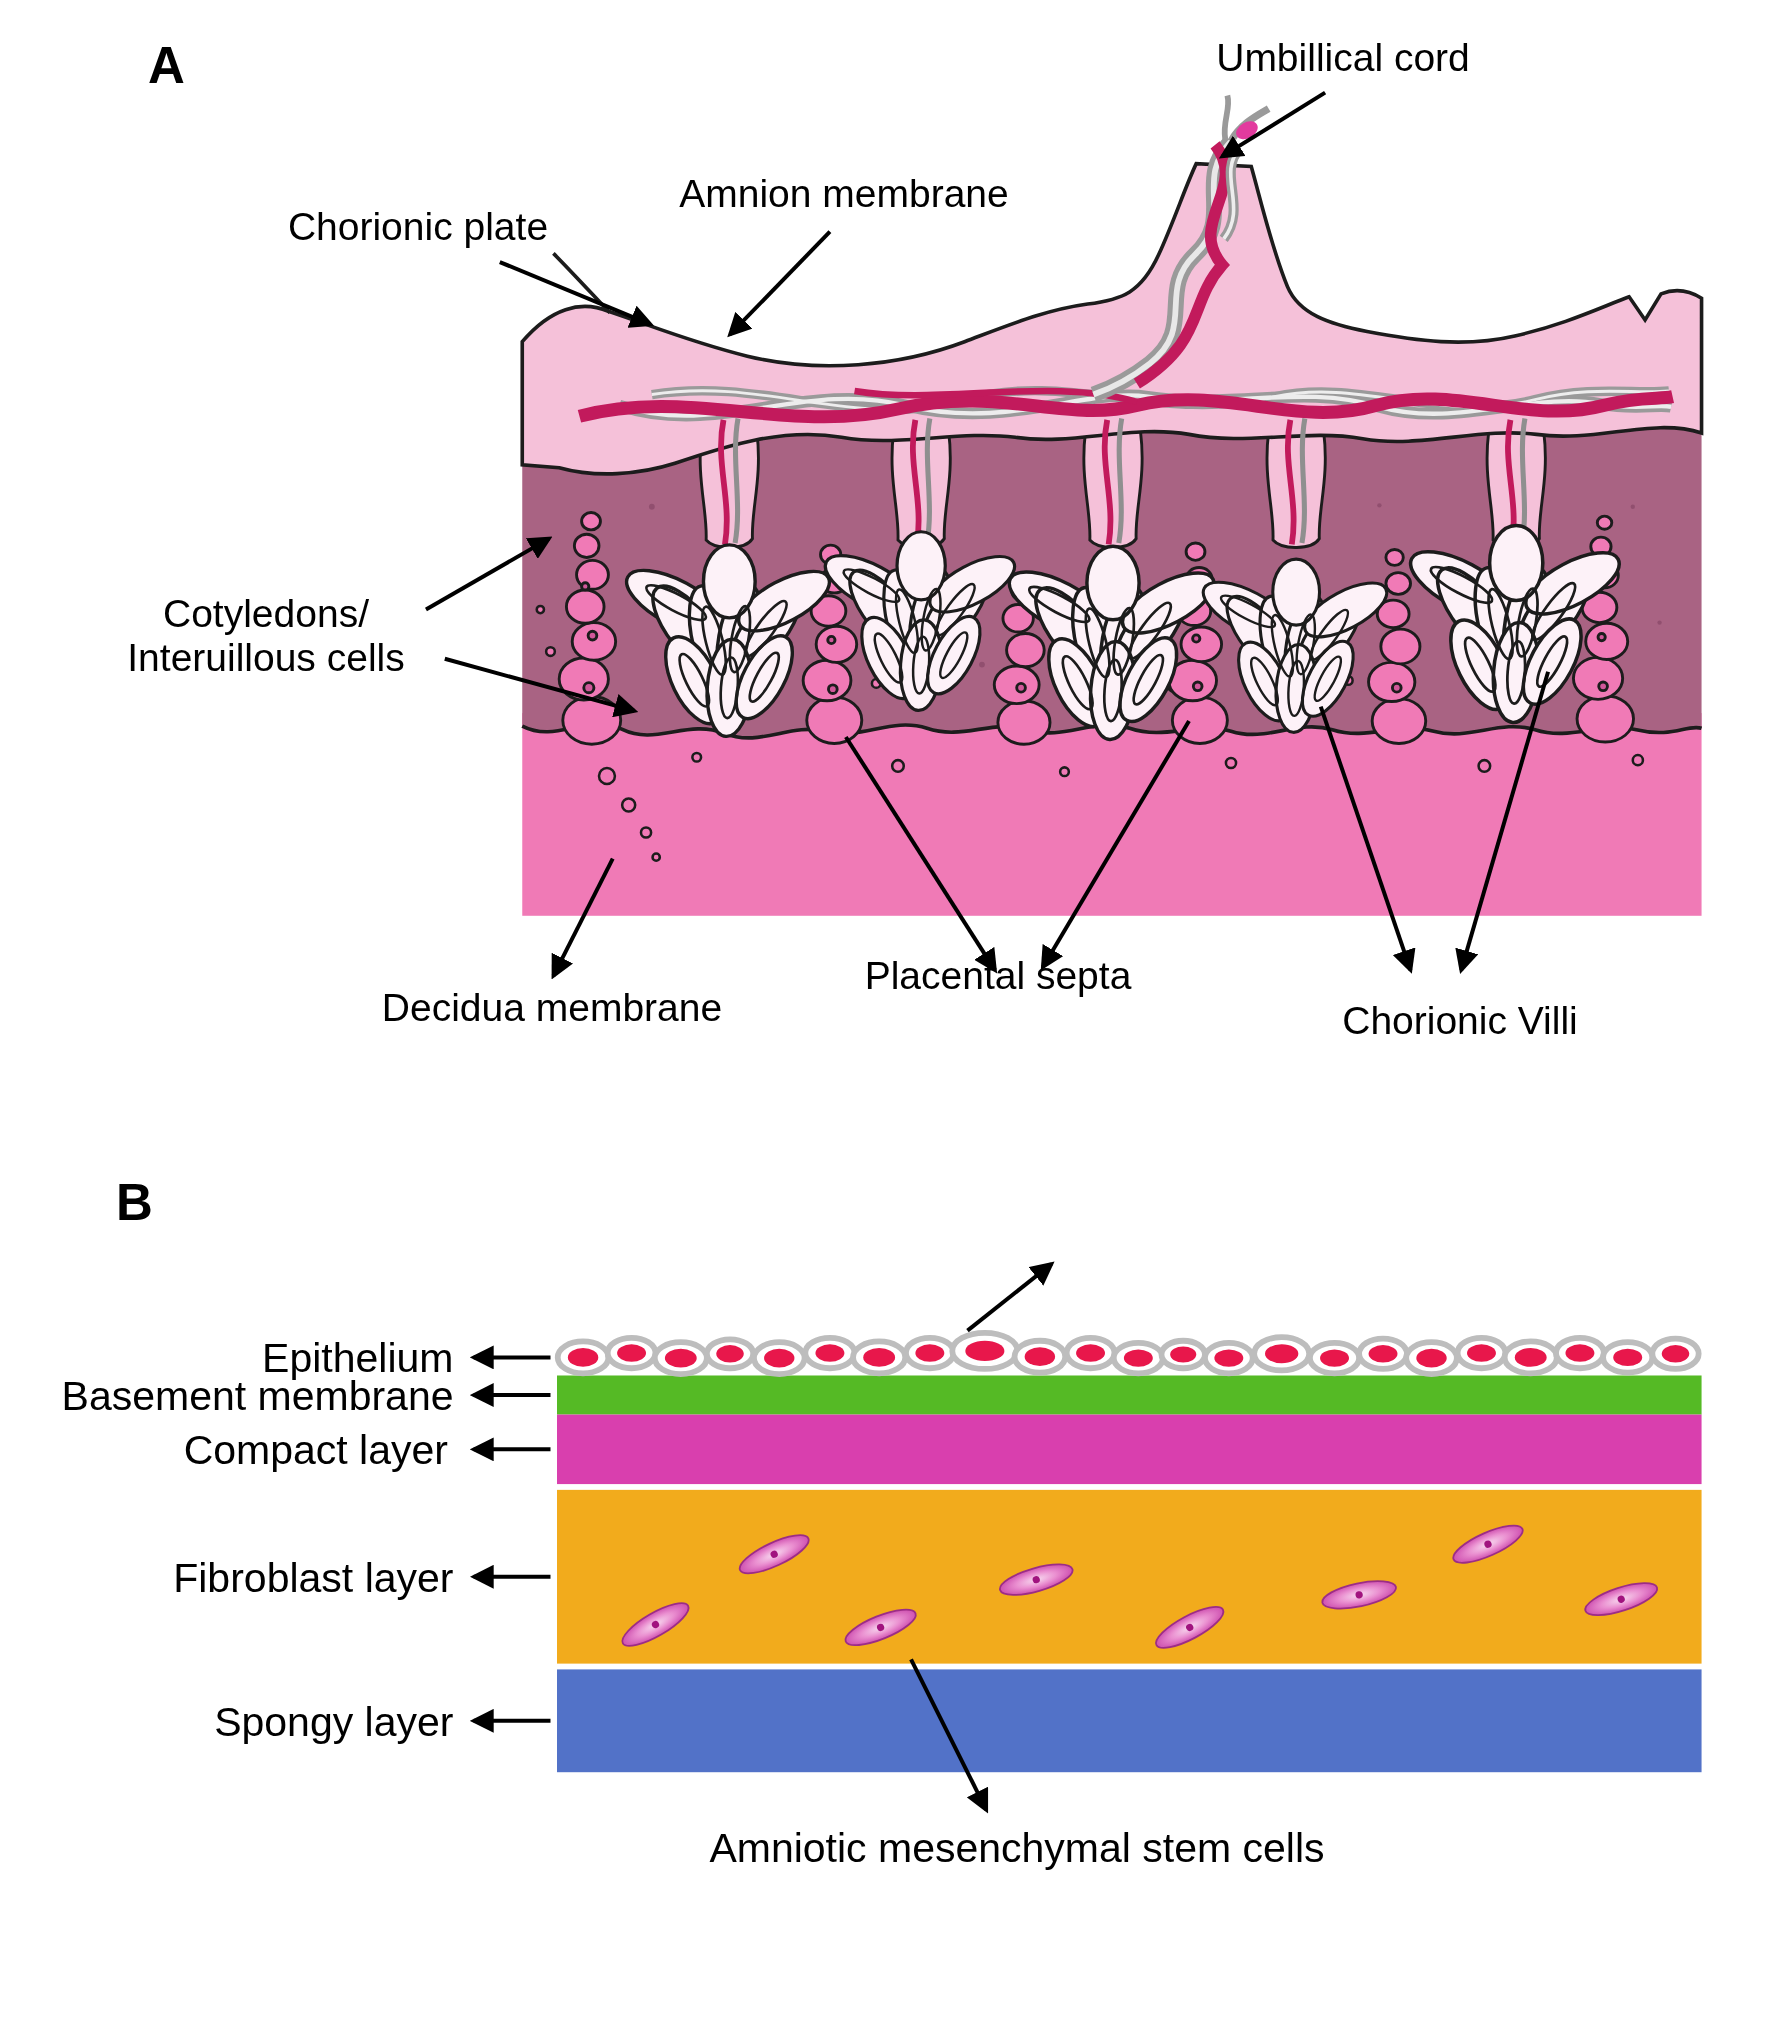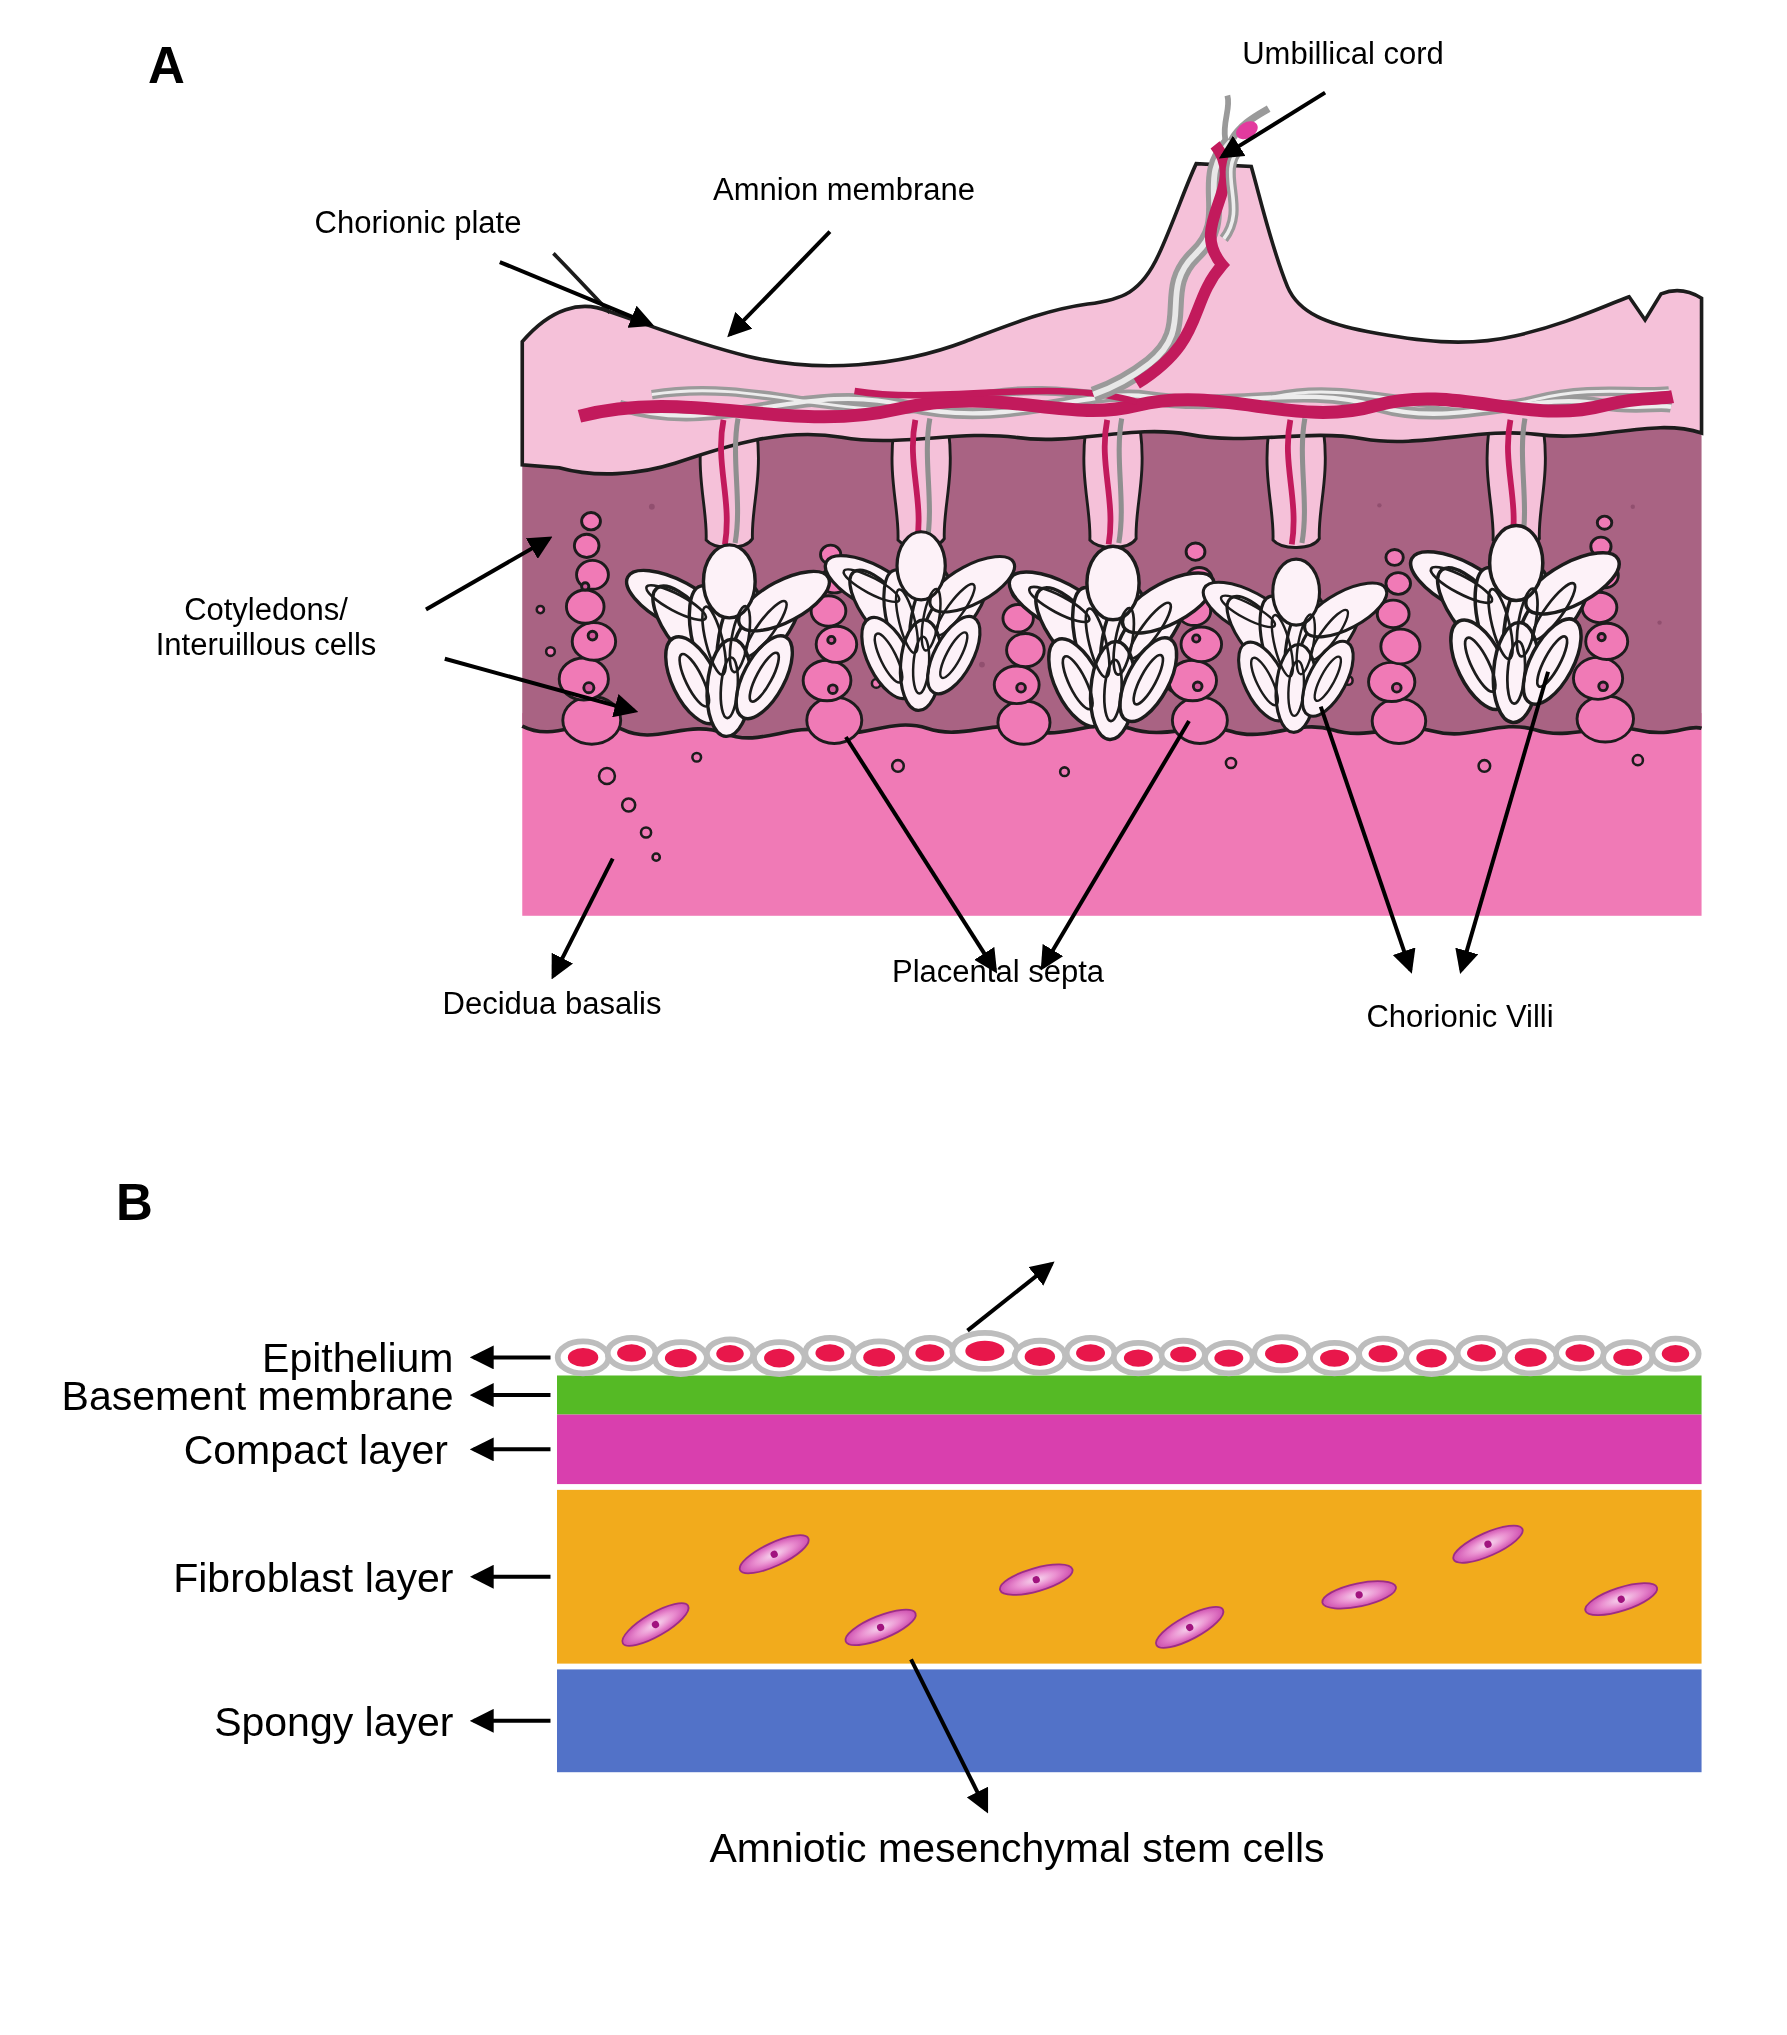--- a/index.html
+++ b/index.html
@@ -1,19 +1,19 @@
 <!DOCTYPE html>
 <html style="font-size:11.6px"><head>
 <meta charset="utf-8">
 <style>
   html,body{margin:0;padding:0;background:#fff;}
   .page{position:relative;width:1788px;height:2035px;background:#fff;
         font-family:"Liberation Sans",sans-serif;color:#000;overflow:hidden;}
   svg.art{position:absolute;left:0;top:0;}
-  .lbl{position:absolute;font-size:31px;line-height:1.13;white-space:nowrap;}
+  .lbl{position:absolute;font-size:39px;line-height:1.13;white-space:nowrap;}
   .lbl-b{font-size:41px;}
   .center{transform:translateX(-50%);}
   .rightalign{text-align:right;}
   .panel-letter{position:absolute;font-size:51px;font-weight:bold;line-height:1;}
   .stack{text-align:center;}
 </style>
 </head>
 <body>
 
 <div class="page">
@@ -353,21 +353,21 @@
 
   <div class="panel-letter" style="left:148px;top:40px;">A</div>
 
   <div class="lbl center" style="left:1343px;top:36px;">Umbillical cord</div>
   <div class="lbl center" style="left:844px;top:172px;">Amnion membrane</div>
   <div class="lbl center" style="left:418px;top:205px;">Chorionic plate</div>
   <div class="lbl center stack" style="left:266px;top:592px;">
     <div>Cotyledons/</div>
     <div>Interuillous cells</div>
   </div>
-  <div class="lbl center" style="left:552px;top:986px;">Decidua basalis</div>
+  <div class="lbl center" style="left:552px;top:986px;">Decidua membrane</div>
   <div class="lbl center" style="left:998px;top:954px;">Placental septa</div>
   <div class="lbl center" style="left:1460px;top:999px;">Chorionic Villi</div>
 
   <div class="panel-letter" style="left:116px;top:1177px;">B</div>
 
   <div class="lbl lbl-b rightalign" style="left:19.5px;width:434px;top:1335px;">Epithelium</div>
   <div class="lbl lbl-b rightalign" style="left:19.5px;width:434px;top:1373px;">Basement membrane</div>
   <div class="lbl lbl-b rightalign" style="left:14px;width:434px;top:1427px;">Compact layer</div>
   <div class="lbl lbl-b rightalign" style="left:19.5px;width:434px;top:1555px;">Fibroblast layer</div>
   <div class="lbl lbl-b rightalign" style="left:19.5px;width:434px;top:1699px;">Spongy layer</div>

